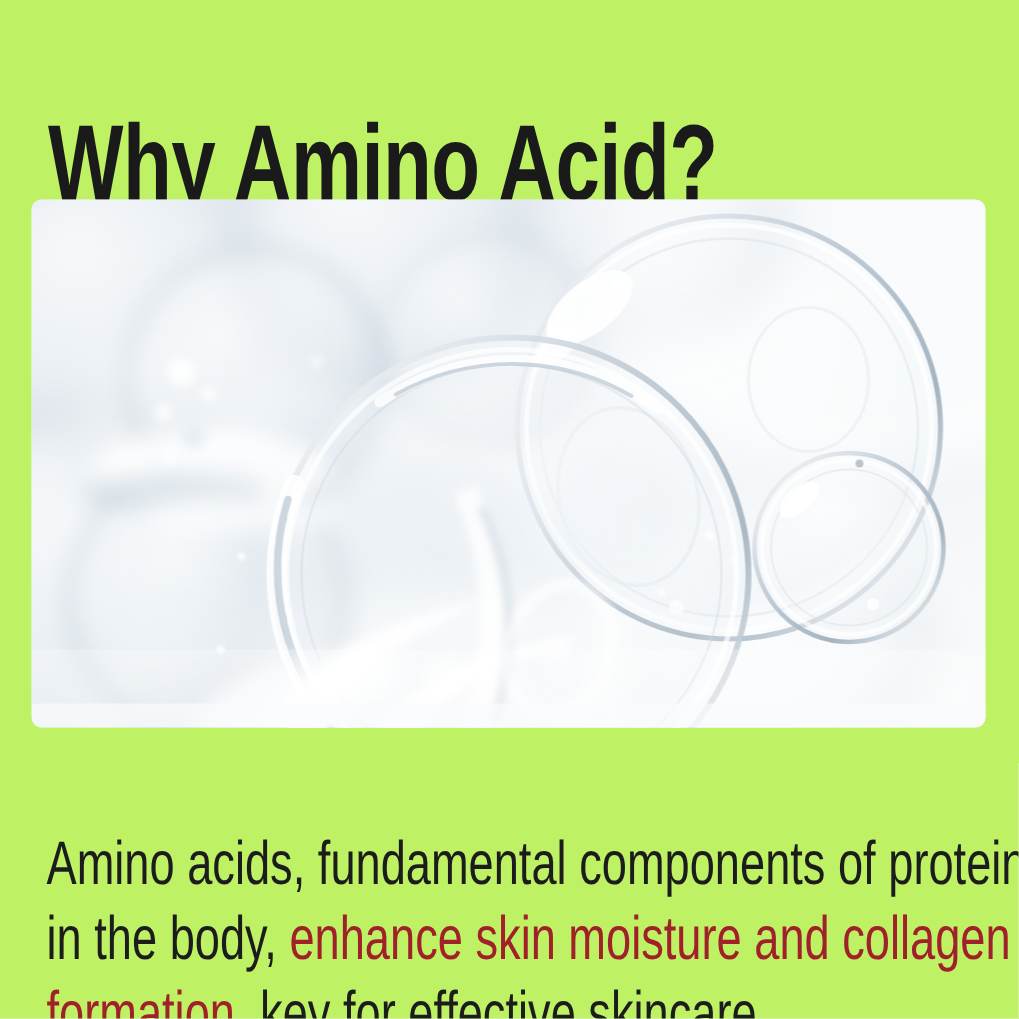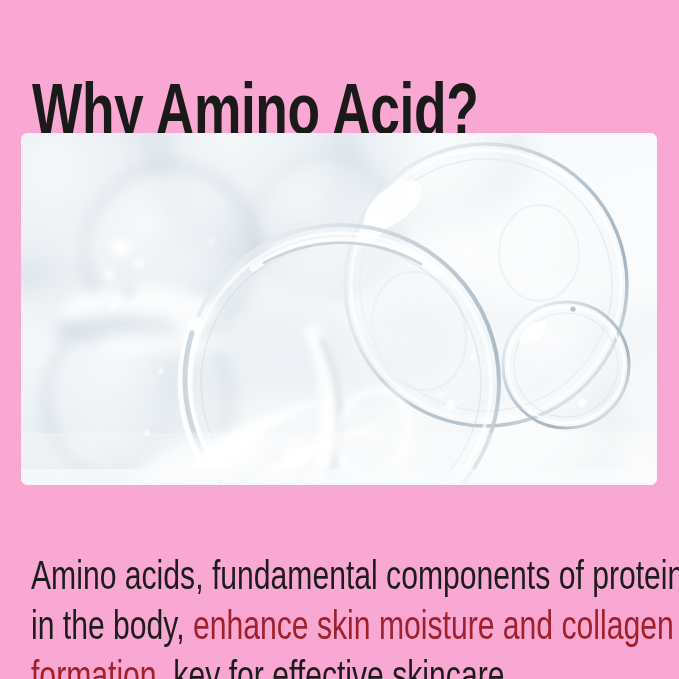--- a/index.html
+++ b/index.html
@@ -11,21 +11,21 @@
     height: 679px;
     background: #f6f5f5;
     font-family: "Liberation Sans", sans-serif;
     overflow: hidden;
     position: relative;
   }
 
   .page {
     position: absolute;
     inset: 0;
-    background: #f9a8d4;
+    background: #bef264;
     text-decoration: underline;
   }
 
   
   .headline {
     position: absolute;
     left: 32px;
     top: 22px;
     width: 620px;
     font-family: "Liberation Sans Narrow", "Liberation Sans", sans-serif;

